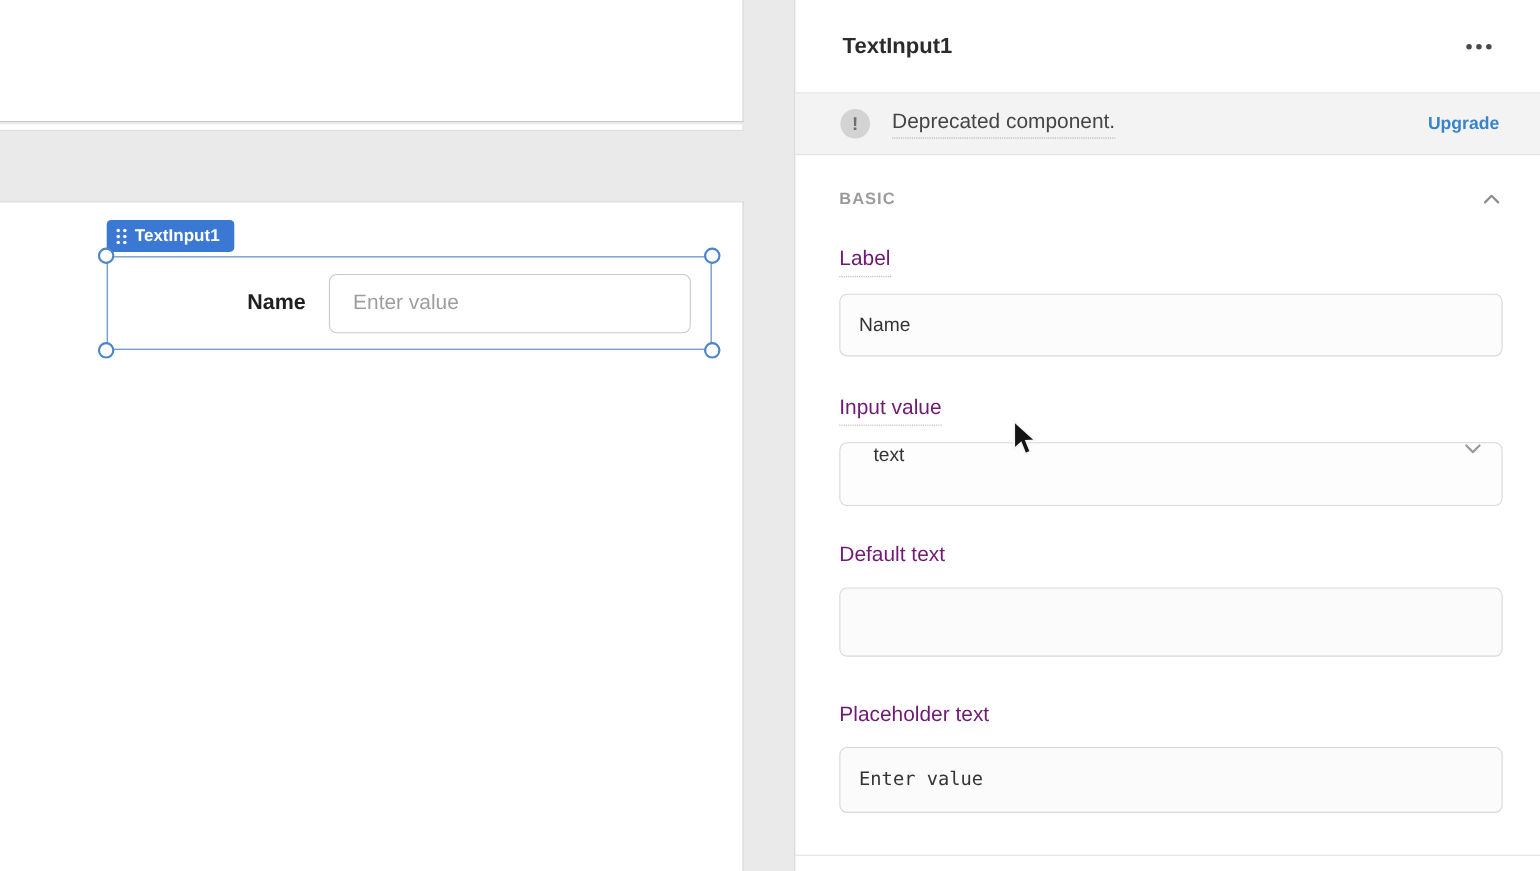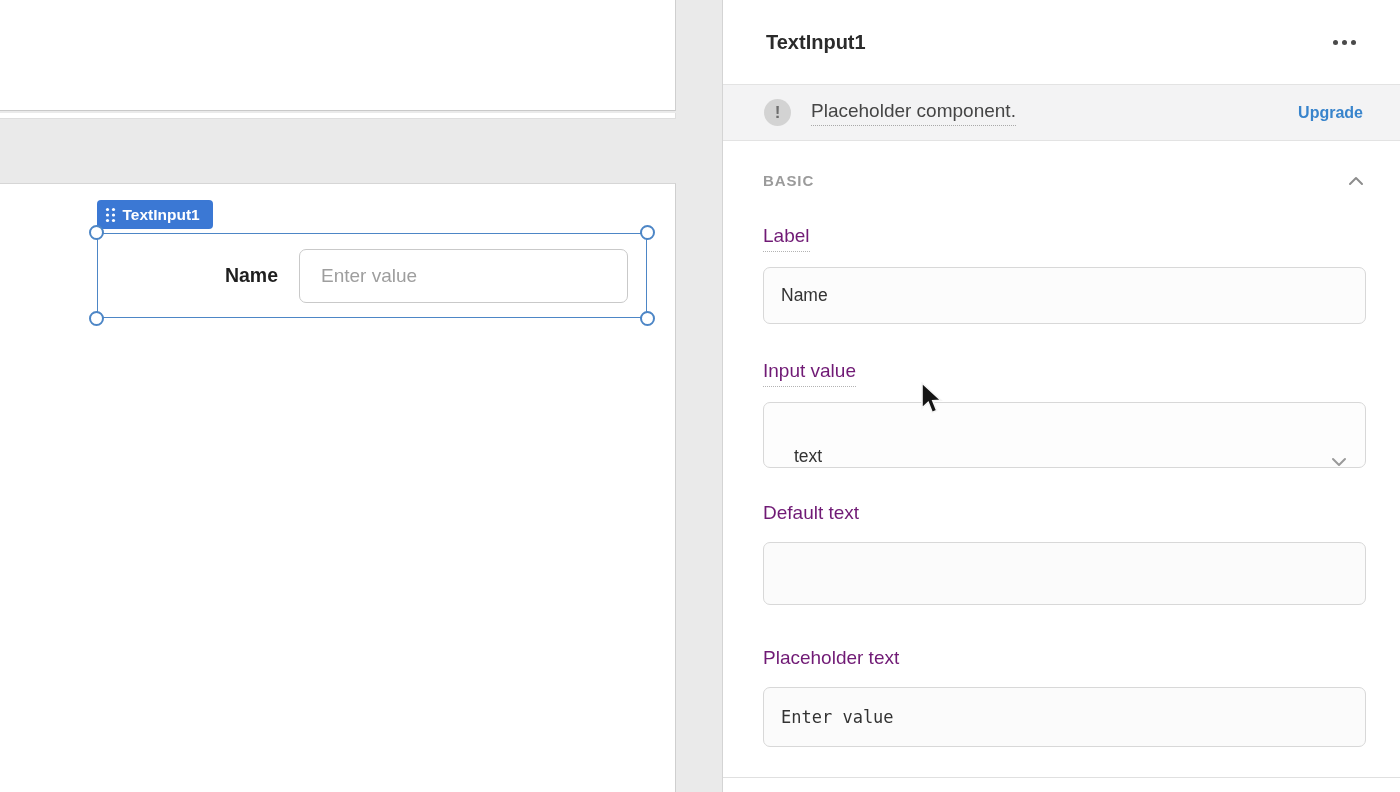--- a/index.html
+++ b/index.html
@@ -122,21 +122,21 @@
   .text-input, .select-box, .code-box {
     margin-top: 15px; width: 100%; height: 57px;
     border: 1px solid #d8d8d8; border-radius: 7px;
     background: #fcfcfc; font-size: 17.5px; color: #333;
   }
   input.text-input {
     padding: 0 0 0 17px; outline: none;
     font-family: "Liberation Sans", sans-serif;
   }
   .select-box {
-    height: 66px; display: flex; align-items: flex-end;
+    height: 58px; display: flex; align-items: flex-start;
     padding: 0 18px 0 30px; cursor: pointer; background: #fdfdfd;
   }
   .select-box .select-value { flex: 1; color: #333; }
   .code-box {
     display: flex; align-items: center; padding: 0 0 0 17px;
     font-family: "DejaVu Sans Mono", "Liberation Mono", monospace;
     font-size: 17px; background: #fbfbfb; cursor: text;
   }
   .code-box.empty { height: 63px; margin-top: 18px; }
   .code-box.ph { height: 60px; margin-top: 18px; }
@@ -192,21 +192,21 @@
     <div class="insp-title">TextInput1</div>
     <div class="menu-dots">
         <i></i>
         <i></i>
         <i></i>
       </div>
   </div>
 
   <div class="banner">
     <div class="warn-circle">!</div>
-    <div class="banner-text">Placeholder component.</div>
+    <div class="banner-text">Deprecated component.</div>
     <a class="banner-action">Upgrade</a>
   </div>
 
   <div class="insp-body">
     <div class="section-row">
       <div class="section-title">BASIC</div>
       <div class="collapse-btn">
         <svg width="16" height="10" viewBox="0 0 16 10">
             <polyline points="2,8 8,2 14,8" fill="none" stroke="#8d8d8d" stroke-width="2" stroke-linecap="round" stroke-linejoin="round"></polyline>
           </svg>

